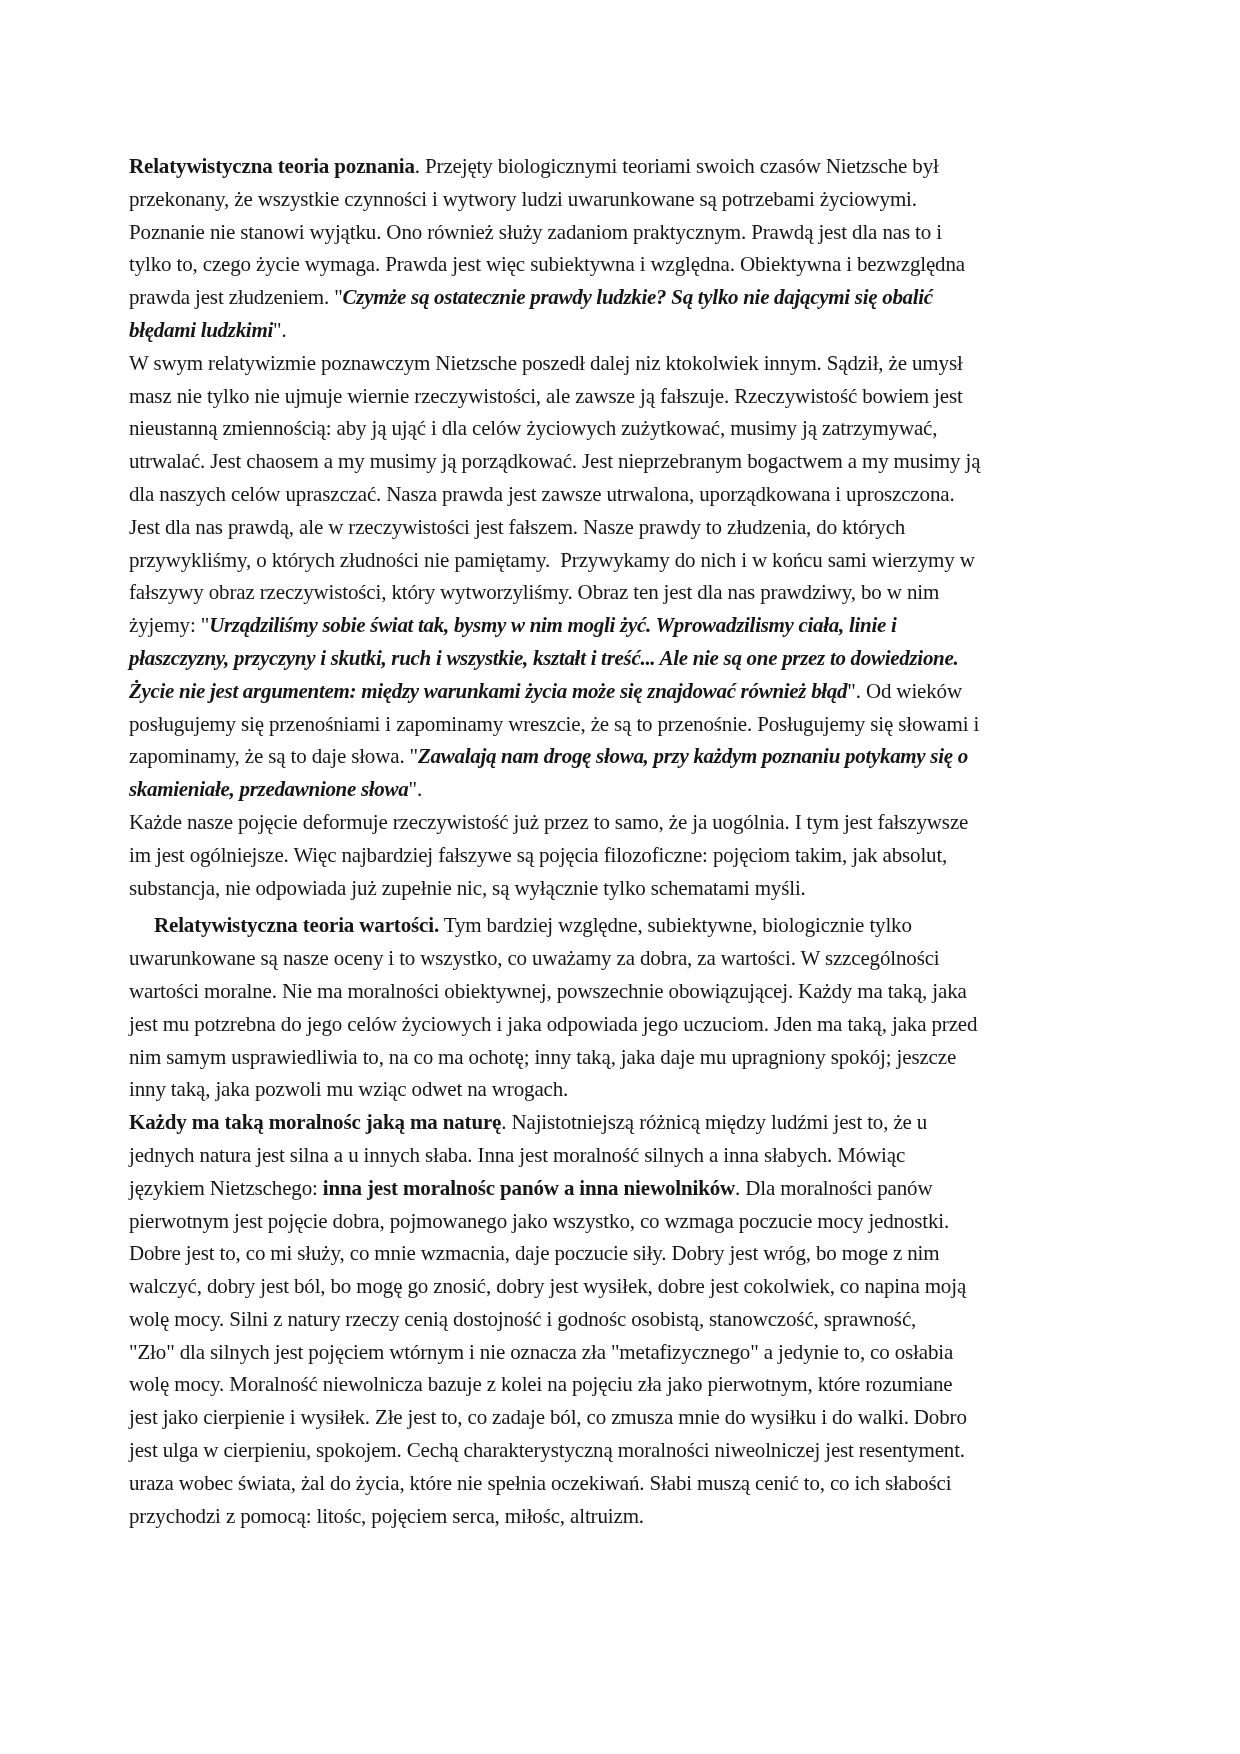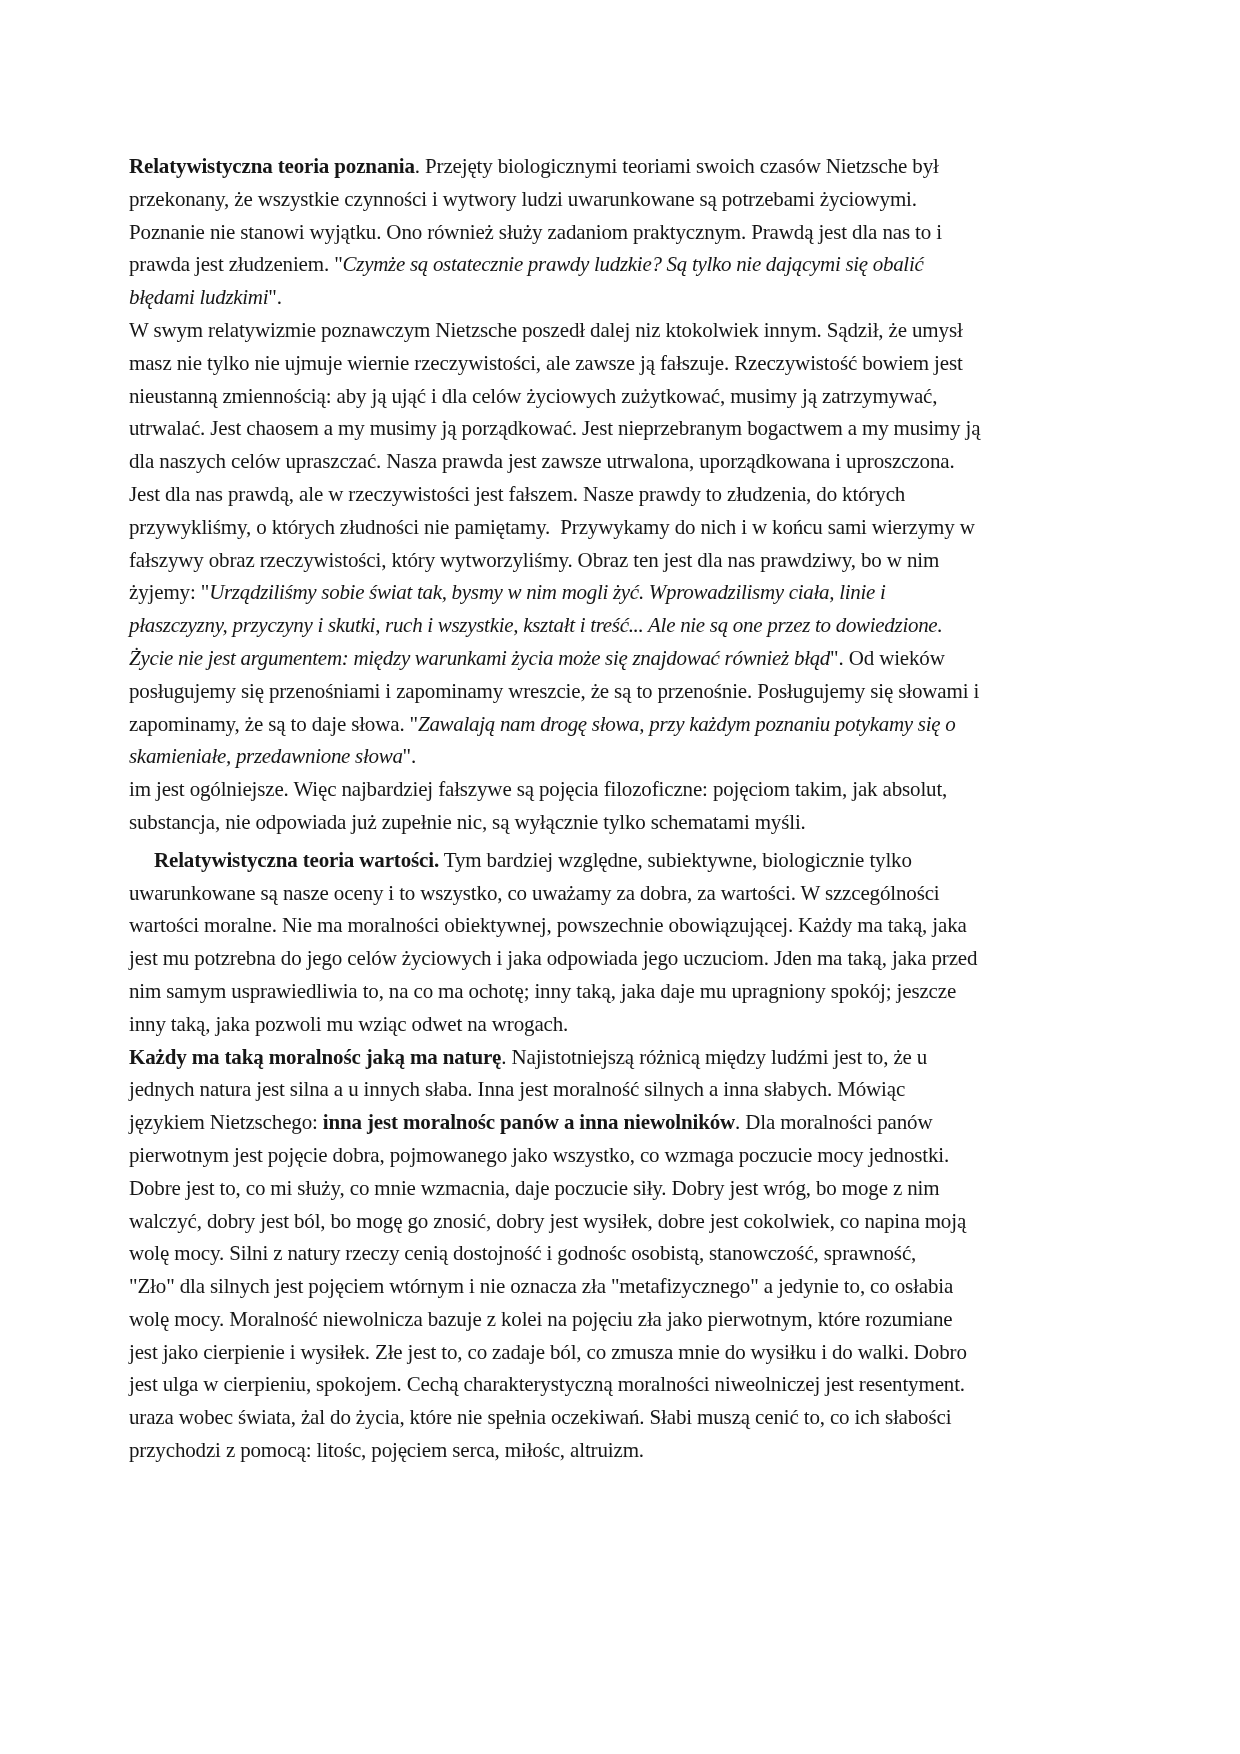--- a/index.html
+++ b/index.html
@@ -29,51 +29,53 @@
     font-size: 21px;
     line-height: 32.8px;
     letter-spacing: -0.15px;
   }
   .para { margin: 0; }
   .para.gap { margin-top: 5px; }
   .line { white-space: pre; }
   .line.indent { padding-left: 25px; }
   .r  { font-weight: normal; font-style: normal; }
   .b  { font-weight: bold;   font-style: normal; }
-  .bi { font-weight: normal;   font-style: italic; letter-spacing: -0.3px; }
+  .bi { font-weight: bold;   font-style: italic; letter-spacing: -0.3px; }
 </style>
 </head>
 <body>
 
 <div class="page">
   <div class="content" id="doc-content" style="color: rgb(22, 22, 22);">
       <div class="para">
         <div class="line"><span class="b">Relatywistyczna teoria poznania</span><span class="r">. Przejęty biologicznymi teoriami swoich czasów Nietzsche był</span></div>
         <div class="line"><span class="r">przekonany, że wszystkie czynności i wytwory ludzi uwarunkowane są potrzebami życiowymi.</span></div>
         <div class="line"><span class="r">Poznanie nie stanowi wyjątku. Ono również służy zadaniom praktycznym. Prawdą jest dla nas to i</span></div>
+        <div class="line"><span class="r">tylko to, czego życie wymaga. Prawda jest więc subiektywna i względna. Obiektywna i bezwzględna</span></div>
         <div class="line"><span class="r">prawda jest złudzeniem. "</span><span class="bi">Czymże są ostatecznie prawdy ludzkie? Są tylko nie dającymi się obalić</span></div>
         <div class="line"><span class="bi">błędami ludzkimi</span><span class="r">".</span></div>
       </div>
       <div class="para">
         <div class="line"><span class="r">W swym relatywizmie poznawczym Nietzsche poszedł dalej niz ktokolwiek innym. Sądził, że umysł</span></div>
         <div class="line"><span class="r">masz nie tylko nie ujmuje wiernie rzeczywistości, ale zawsze ją fałszuje. Rzeczywistość bowiem jest</span></div>
         <div class="line"><span class="r">nieustanną zmiennością: aby ją ująć i dla celów życiowych zużytkować, musimy ją zatrzymywać,</span></div>
         <div class="line"><span class="r">utrwalać. Jest chaosem a my musimy ją porządkować. Jest nieprzebranym bogactwem a my musimy ją</span></div>
         <div class="line"><span class="r">dla naszych celów upraszczać. Nasza prawda jest zawsze utrwalona, uporządkowana i uproszczona.</span></div>
         <div class="line"><span class="r">Jest dla nas prawdą, ale w rzeczywistości jest fałszem. Nasze prawdy to złudzenia, do których</span></div>
         <div class="line"><span class="r">przywykliśmy, o których złudności nie pamiętamy.  Przywykamy do nich i w końcu sami wierzymy w</span></div>
         <div class="line"><span class="r">fałszywy obraz rzeczywistości, który wytworzyliśmy. Obraz ten jest dla nas prawdziwy, bo w nim</span></div>
         <div class="line"><span class="r">żyjemy: "</span><span class="bi">Urządziliśmy sobie świat tak, bysmy w nim mogli żyć. Wprowadzilismy ciała, linie i</span></div>
         <div class="line"><span class="bi">płaszczyzny, przyczyny i skutki, ruch i wszystkie, kształt i treść... Ale nie są one przez to dowiedzione.</span></div>
         <div class="line"><span class="bi">Życie nie jest argumentem: między warunkami życia może się znajdować również błąd</span><span class="r">". Od wieków</span></div>
         <div class="line"><span class="r">posługujemy się przenośniami i zapominamy wreszcie, że są to przenośnie. Posługujemy się słowami i</span></div>
         <div class="line"><span class="r">zapominamy, że są to daje słowa. "</span><span class="bi">Zawalają nam drogę słowa, przy każdym poznaniu potykamy się o</span></div>
         <div class="line"><span class="bi">skamieniałe, przedawnione słowa</span><span class="r">".</span></div>
       </div>
       <div class="para">
+        <div class="line"><span class="r">Każde nasze pojęcie deformuje rzeczywistość już przez to samo, że ja uogólnia. I tym jest fałszywsze</span></div>
         <div class="line"><span class="r">im jest ogólniejsze. Więc najbardziej fałszywe są pojęcia filozoficzne: pojęciom takim, jak absolut,</span></div>
         <div class="line"><span class="r">substancja, nie odpowiada już zupełnie nic, są wyłącznie tylko schematami myśli.</span></div>
       </div>
       <div class="para gap">
         <div class="line indent"><span class="b">Relatywistyczna teoria wartości.</span><span class="r"> Tym bardziej względne, subiektywne, biologicznie tylko</span></div>
         <div class="line"><span class="r">uwarunkowane są nasze oceny i to wszystko, co uważamy za dobra, za wartości. W szzcególności</span></div>
         <div class="line"><span class="r">wartości moralne. Nie ma moralności obiektywnej, powszechnie obowiązującej. Każdy ma taką, jaka</span></div>
         <div class="line"><span class="r">jest mu potzrebna do jego celów życiowych i jaka odpowiada jego uczuciom. Jden ma taką, jaka przed</span></div>
         <div class="line"><span class="r">nim samym usprawiedliwia to, na co ma ochotę; inny taką, jaka daje mu upragniony spokój; jeszcze</span></div>
         <div class="line"><span class="r">inny taką, jaka pozwoli mu wziąc odwet na wrogach.</span></div>

